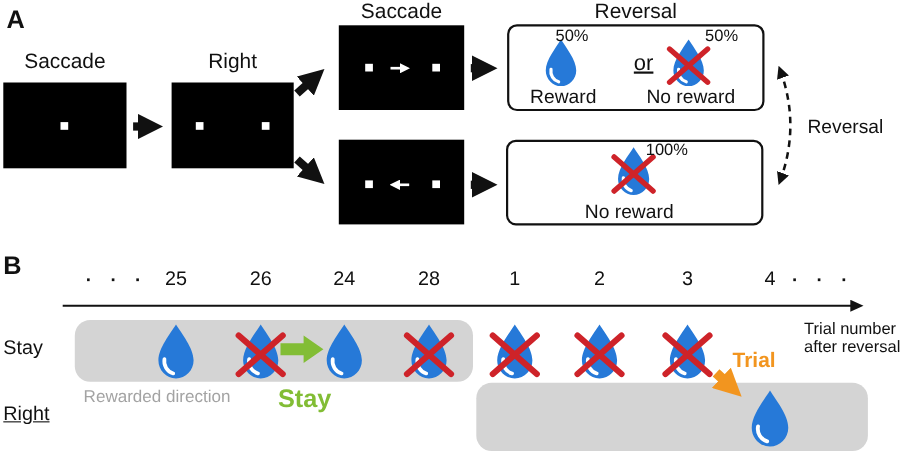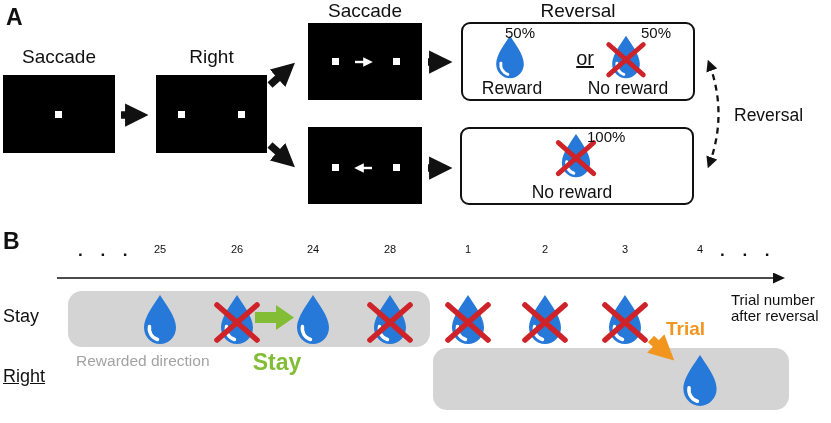--- a/index.html
+++ b/index.html
@@ -11,21 +11,21 @@
   .panel-label{font-size:23px;font-weight:bold;z-index:5;}
   .stage-title{font-size:19px;text-align:center;z-index:5;white-space:nowrap;}
   .screen{background:#000;z-index:2;}
   .dot{position:absolute;width:7px;height:7px;background:#fff;}
   .outcome-box{background:#fff;border:2.2px solid var(--ink,#111);border-radius:9px;z-index:2;}
   .pct{font-size:15px;z-index:5;white-space:nowrap;}
   .or-text{font-size:20px;text-align:right;z-index:5;text-decoration:underline;}
   .reward-label{font-size:17.5px;text-align:center;z-index:5;white-space:nowrap;}
   .reversal-label{font-size:17.5px;z-index:5;white-space:nowrap;}
   .band{background:var(--band-gray,#d4d4d4);border-radius:14px;z-index:1;}
-  .trial-num{font-size:11px;text-align:center;z-index:5;}
+  .trial-num{font-size:18px;text-align:center;z-index:5;}
   .ellipsis{font-size:17px;font-weight:bold;letter-spacing:6px;text-align:center;z-index:5;white-space:nowrap;}
   .axis-caption{font-size:15px;line-height:15.5px;z-index:5;white-space:nowrap;}
   .row-label{font-size:18px;z-index:5;}
   .muted-caption{font-size:15.5px;color:var(--muted-gray,#a3a3a3);z-index:5;white-space:nowrap;}
   .stay-caption{font-size:23px;font-weight:bold;color:var(--stay-green,#82bd35);text-align:center;z-index:5;}
   .shift-caption{font-size:19px;font-weight:bold;color:var(--shift-orange,#f2951f);z-index:5;}
   .icon{z-index:4;}
   .icon svg{display:block;width:100%;height:100%;overflow:visible;}
   .drop-body{fill:var(--drop-blue,#2679d8);}
   .drop-shine{fill:none;stroke:#fff;stroke-width:3.4;stroke-linecap:round;}

